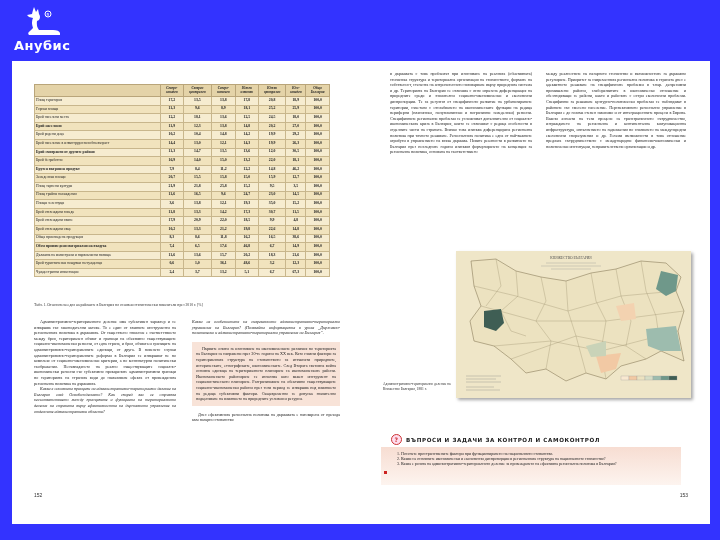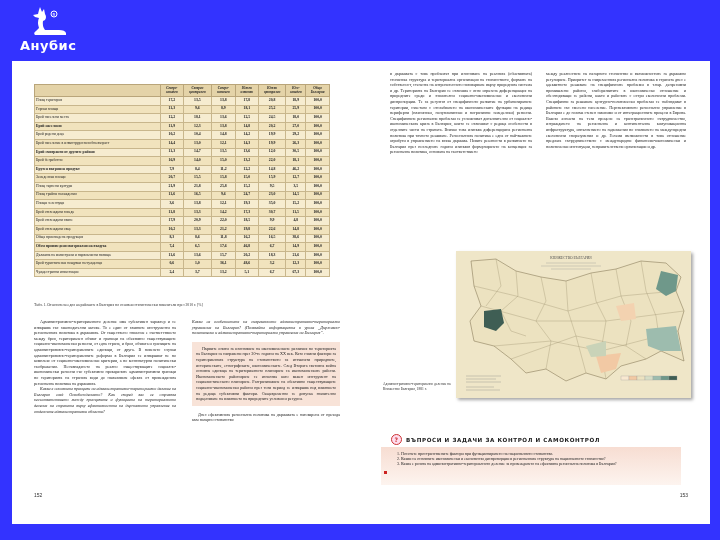--- a/index.html
+++ b/index.html
@@ -3,21 +3,21 @@
 <meta charset="utf-8">
 <style>
   html, body { margin:0; padding:0; }
   body {
     width:720px; height:540px; overflow:hidden;
     background:#3333ff;
     font-family:"Liberation Serif", serif;
     position:relative;
   }
   .logo {
-    position:absolute; left:20px; top:6px; width:54px; height:52px;
+    position:absolute; left:14px; top:6px; width:54px; height:52px;
     color:#fff; 
   }
   .logo svg { display:block; margin:0 auto; }
   .logo .logo-text {
     font-family:"DejaVu Sans", sans-serif; font-weight:bold; font-size:13px;
     letter-spacing:0.5px; margin-top:-2px; color:#fff;
   }
   .spread {
     position:absolute; left:12px; top:61px; width:698px; height:463px;
     background:#fff;

